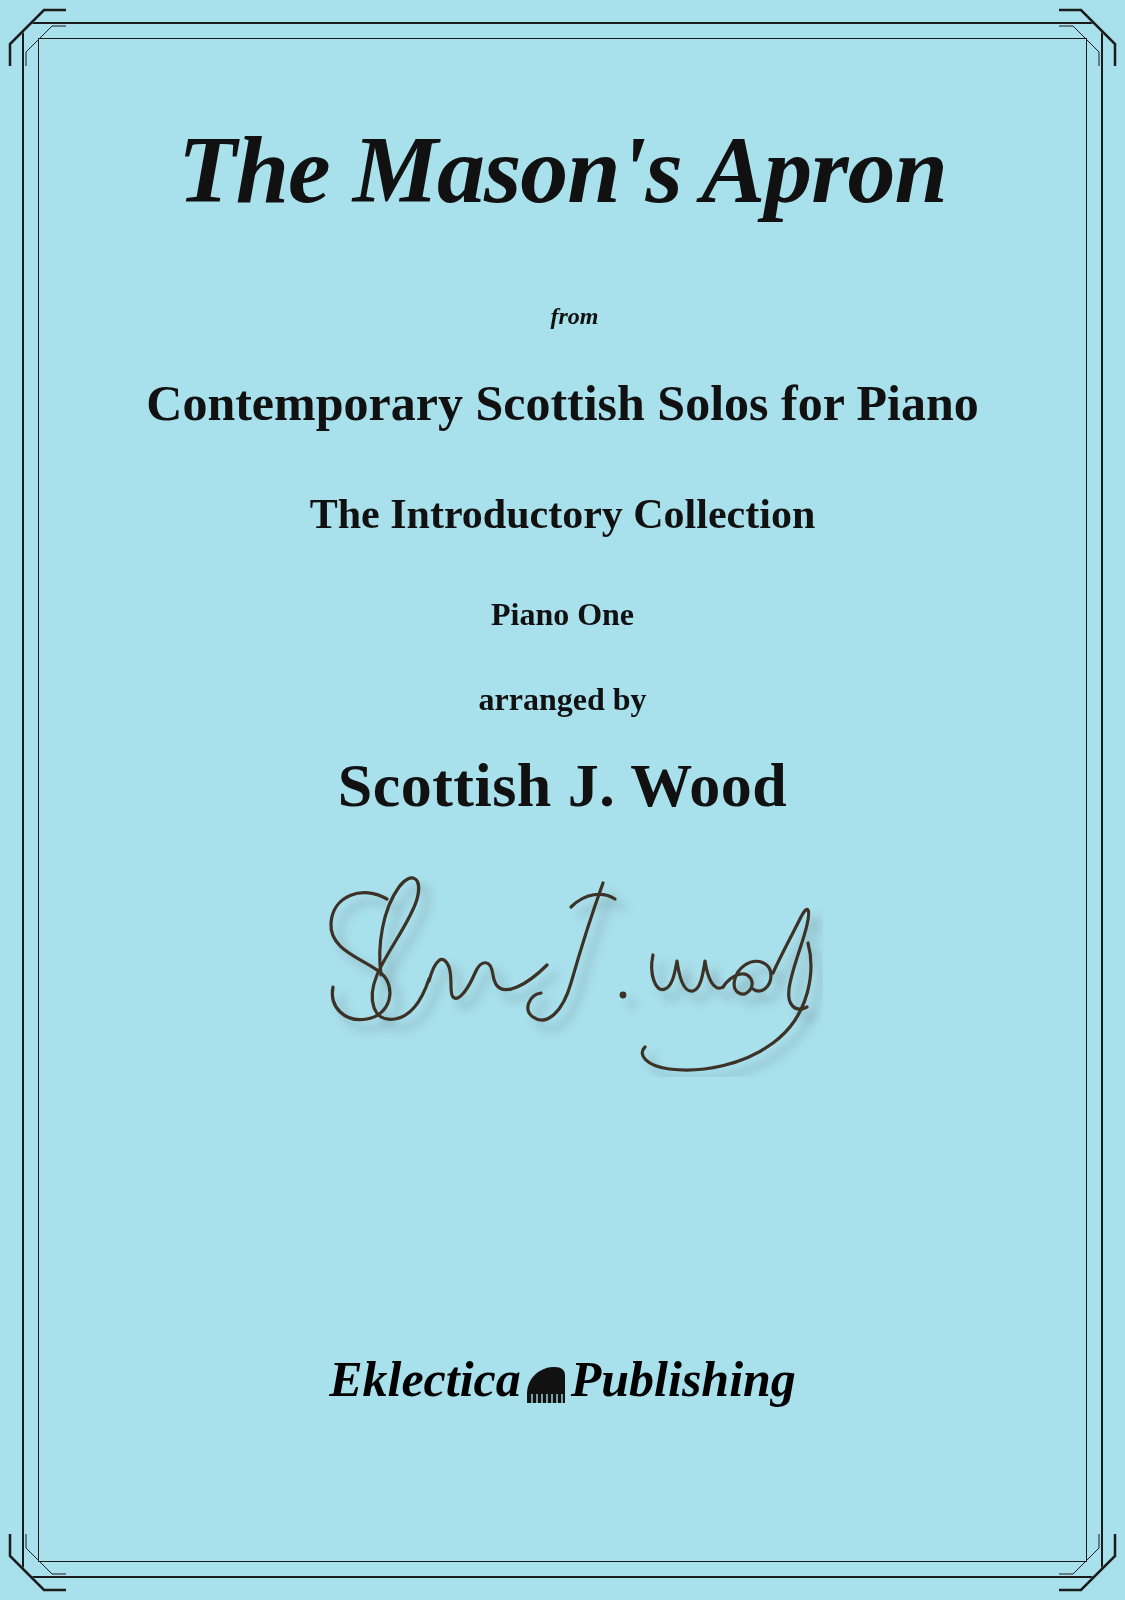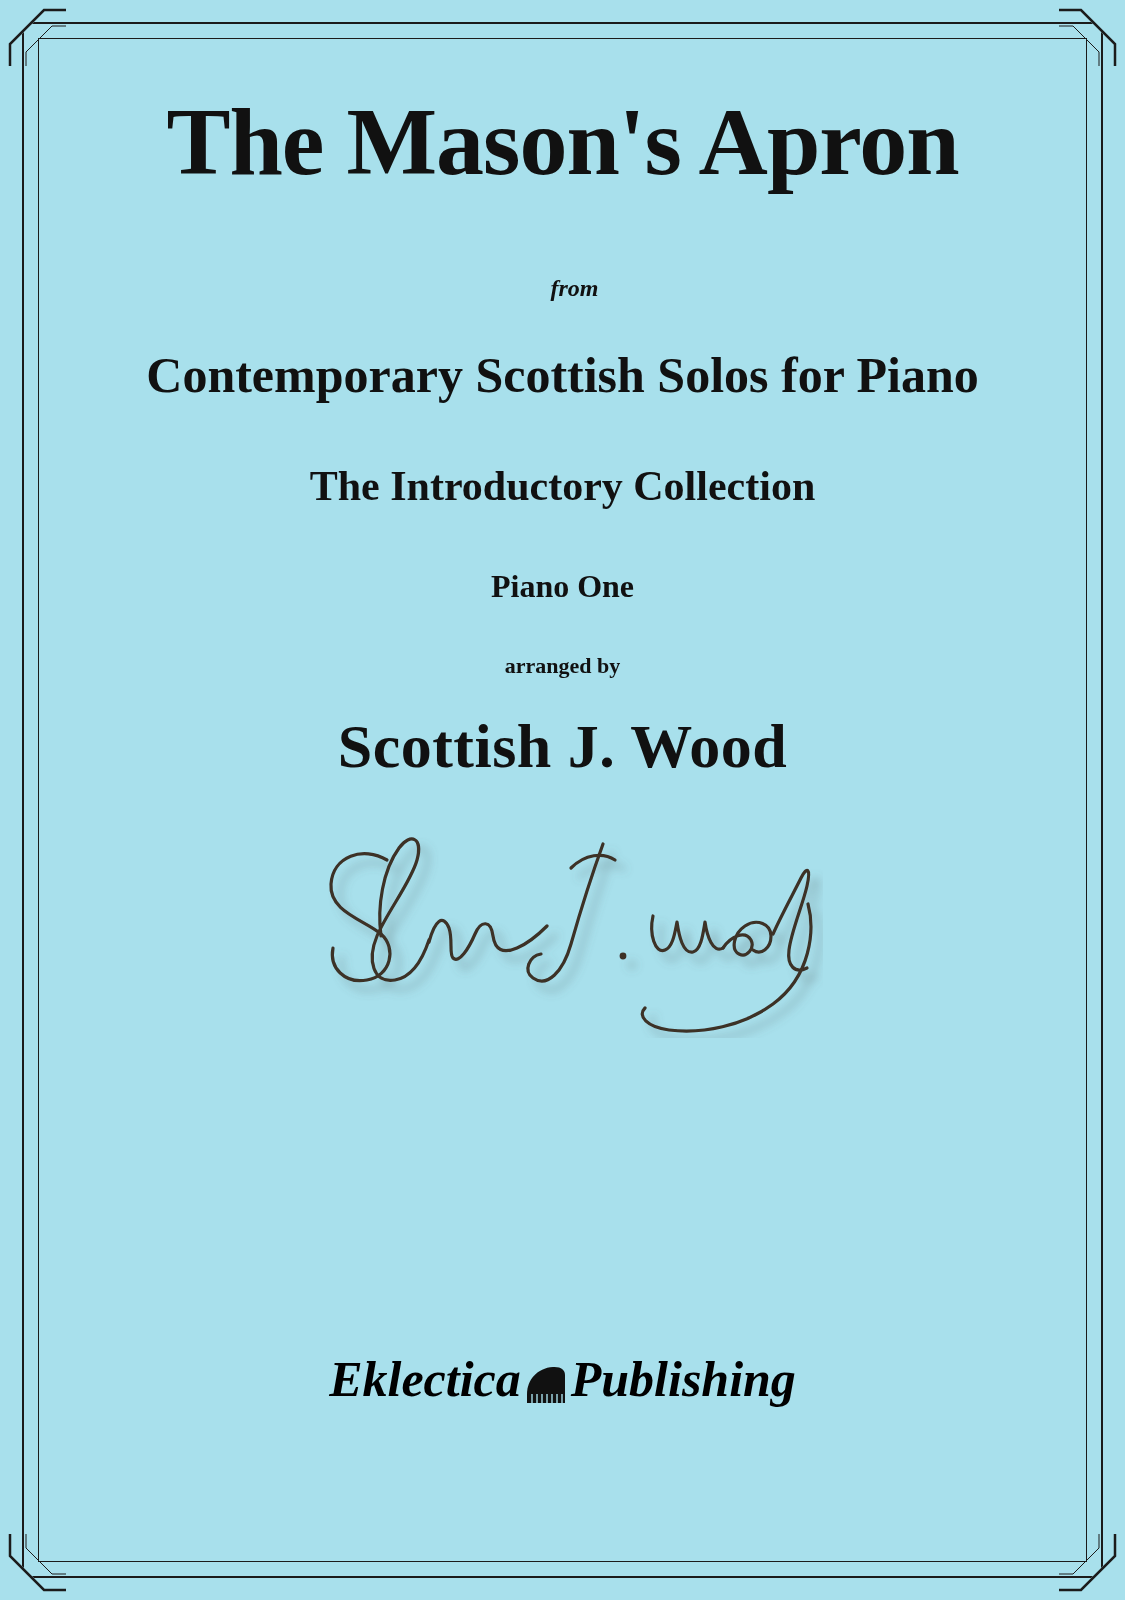--- a/index.html
+++ b/index.html
@@ -58,22 +58,23 @@
     top: 0;
     bottom: 0;
     display: flex;
     flex-direction: column;
     align-items: center;
     text-align: center;
     color: #111111;
   }
 
   .title {
-    margin-top: 92px;
+    margin-top: 120px;
     font-size: 96px;
+    font-style: italic;
     font-weight: 700;
     letter-spacing: -1px;
     line-height: 1.05;
     white-space: nowrap;
   }
   .from {
     margin-top: 82px;
     font-size: 24px;
     font-style: italic;
     font-weight: 700;
@@ -90,21 +91,21 @@
     font-size: 42px;
     font-weight: 700;
   }
   .book {
     margin-top: 58px;
     font-size: 32px;
     font-weight: 700;
   }
   .arranged {
     margin-top: 48px;
-    font-size: 22px;
+    font-size: 32px;
     font-weight: 700;
   }
   .arranger {
     margin-top: 32px;
     font-size: 62px;
     font-weight: 700;
     letter-spacing: 0.5px;
   }
 
   .signature {

